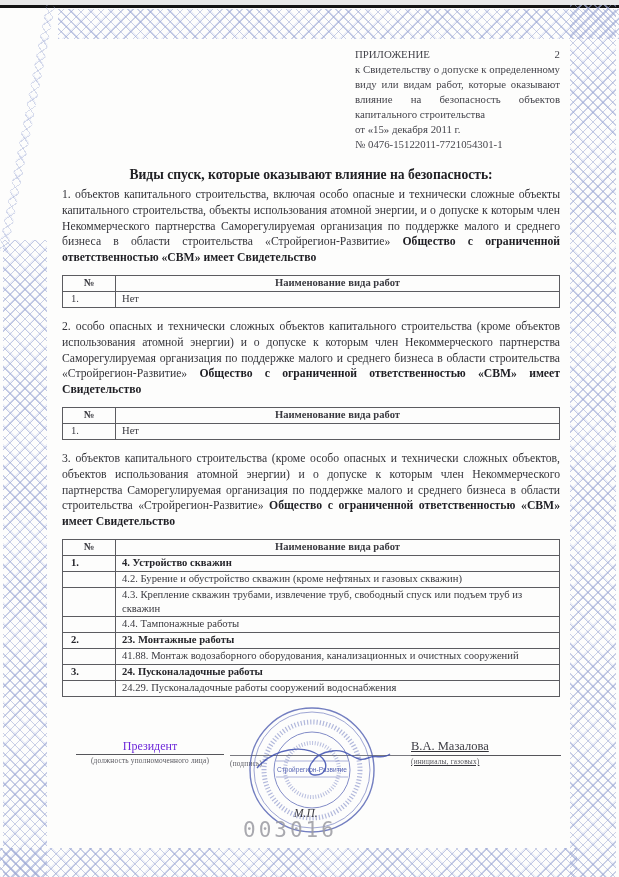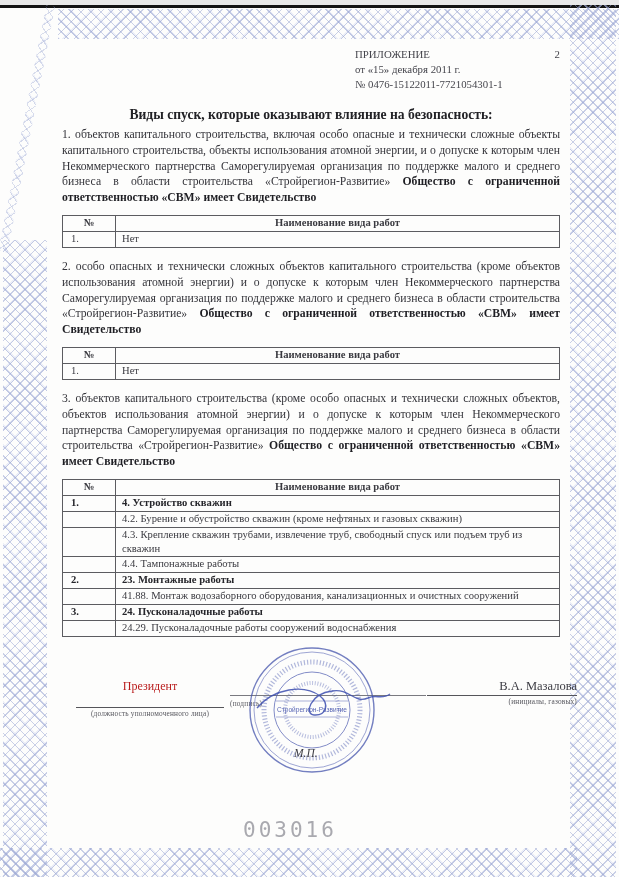--- a/index.html
+++ b/index.html
@@ -49,25 +49,25 @@
     border:1px solid #5c5c60;padding:0 6px;height:15px;line-height:14px;
   }
   table.works th{font-weight:bold;text-align:center;}
   table.works .colnum{width:40px;}
   table.works td.num{text-align:left;padding-left:8px;}
   table.works tr.grp td{font-weight:bold;color:#26262b;}
 
   
   .sig-area{position:relative;margin-top:10px;height:175px;}
   .sig-left{position:absolute;left:14px;top:32px;width:148px;text-align:center;}
-  .sig-left .line-label{font-size:12px;border-bottom:1px solid #55555a;padding-bottom:13px;color:#b91c1c;}
+  .sig-left .line-label{font-size:12px;border-bottom:1px solid #55555a;padding-bottom:0;color:#6d28d9;}
   .caption{font-size:7.3px;color:#55555c;margin-top:1px;letter-spacing:.2px;}
   .sig-center-line{position:absolute;left:168px;top:48px;width:196px;border-bottom:1px solid #7a7a80;}
   .sig-center-cap{position:absolute;left:168px;top:51px;width:196px;text-align:left;}
-  .sig-right{position:absolute;left:365px;top:32px;width:150px;text-align:right;}
+  .sig-right{position:absolute;left:349px;top:32px;width:150px;text-align:left;text-decoration:underline;}
   .sig-right .line-label{font-size:12.5px;border-bottom:1px solid #55555a;padding-bottom:1px;color:#3d3d44;}
   .mp{position:absolute;left:232px;top:100px;font-size:11.5px;color:#3d3d44;font-style:italic;}
   .stamp-wrap{position:absolute;left:165px;top:-22px;width:170px;height:170px;pointer-events:none;}
 
   .form-number{
     position:absolute;left:243px;top:813px;
     font-family:"DejaVu Sans Mono","Liberation Mono",monospace;
     font-size:21px;letter-spacing:3px;color:#9b9ba2;opacity:.85;
   }
 </style>
@@ -83,20 +83,21 @@
   <div class="lace lace-bottom"></div>
   <div class="lace lace-corner"></div>
 
   <div class="content">
 
     <div class="hdr">
       <div class="hdr-line1">
         <span>ПРИЛОЖЕНИЕ</span>
         <span>2</span>
       </div>
+      <div class="hdr-sub">к Свидетельству о допуске к определенному виду или видам работ, которые оказывают влияние на безопасность объектов капитального строительства</div>
       <div class="hdr-plain">от «15» декабря 2011 г.</div>
       <div class="hdr-plain">№ 0476-15122011-7721054301-1</div>
     </div>
 
     <div class="doc-title">Виды спуск, которые оказывают влияние на безопасность:</div>
 
     <div class="para"><span>1. объектов капитального строительства, включая особо опасные и технически сложные объекты капитального строительства, объекты использования атомной энергии, и о допуске к которым член Некоммерческого партнерства Саморегулируемая организация по поддержке малого и среднего бизнеса в области строительства «Стройрегион-Развитие» </span><b>Общество с ограниченной ответственностью «СВМ» имеет Свидетельство</b></div>
 
     <table class="works">
       <tbody>

